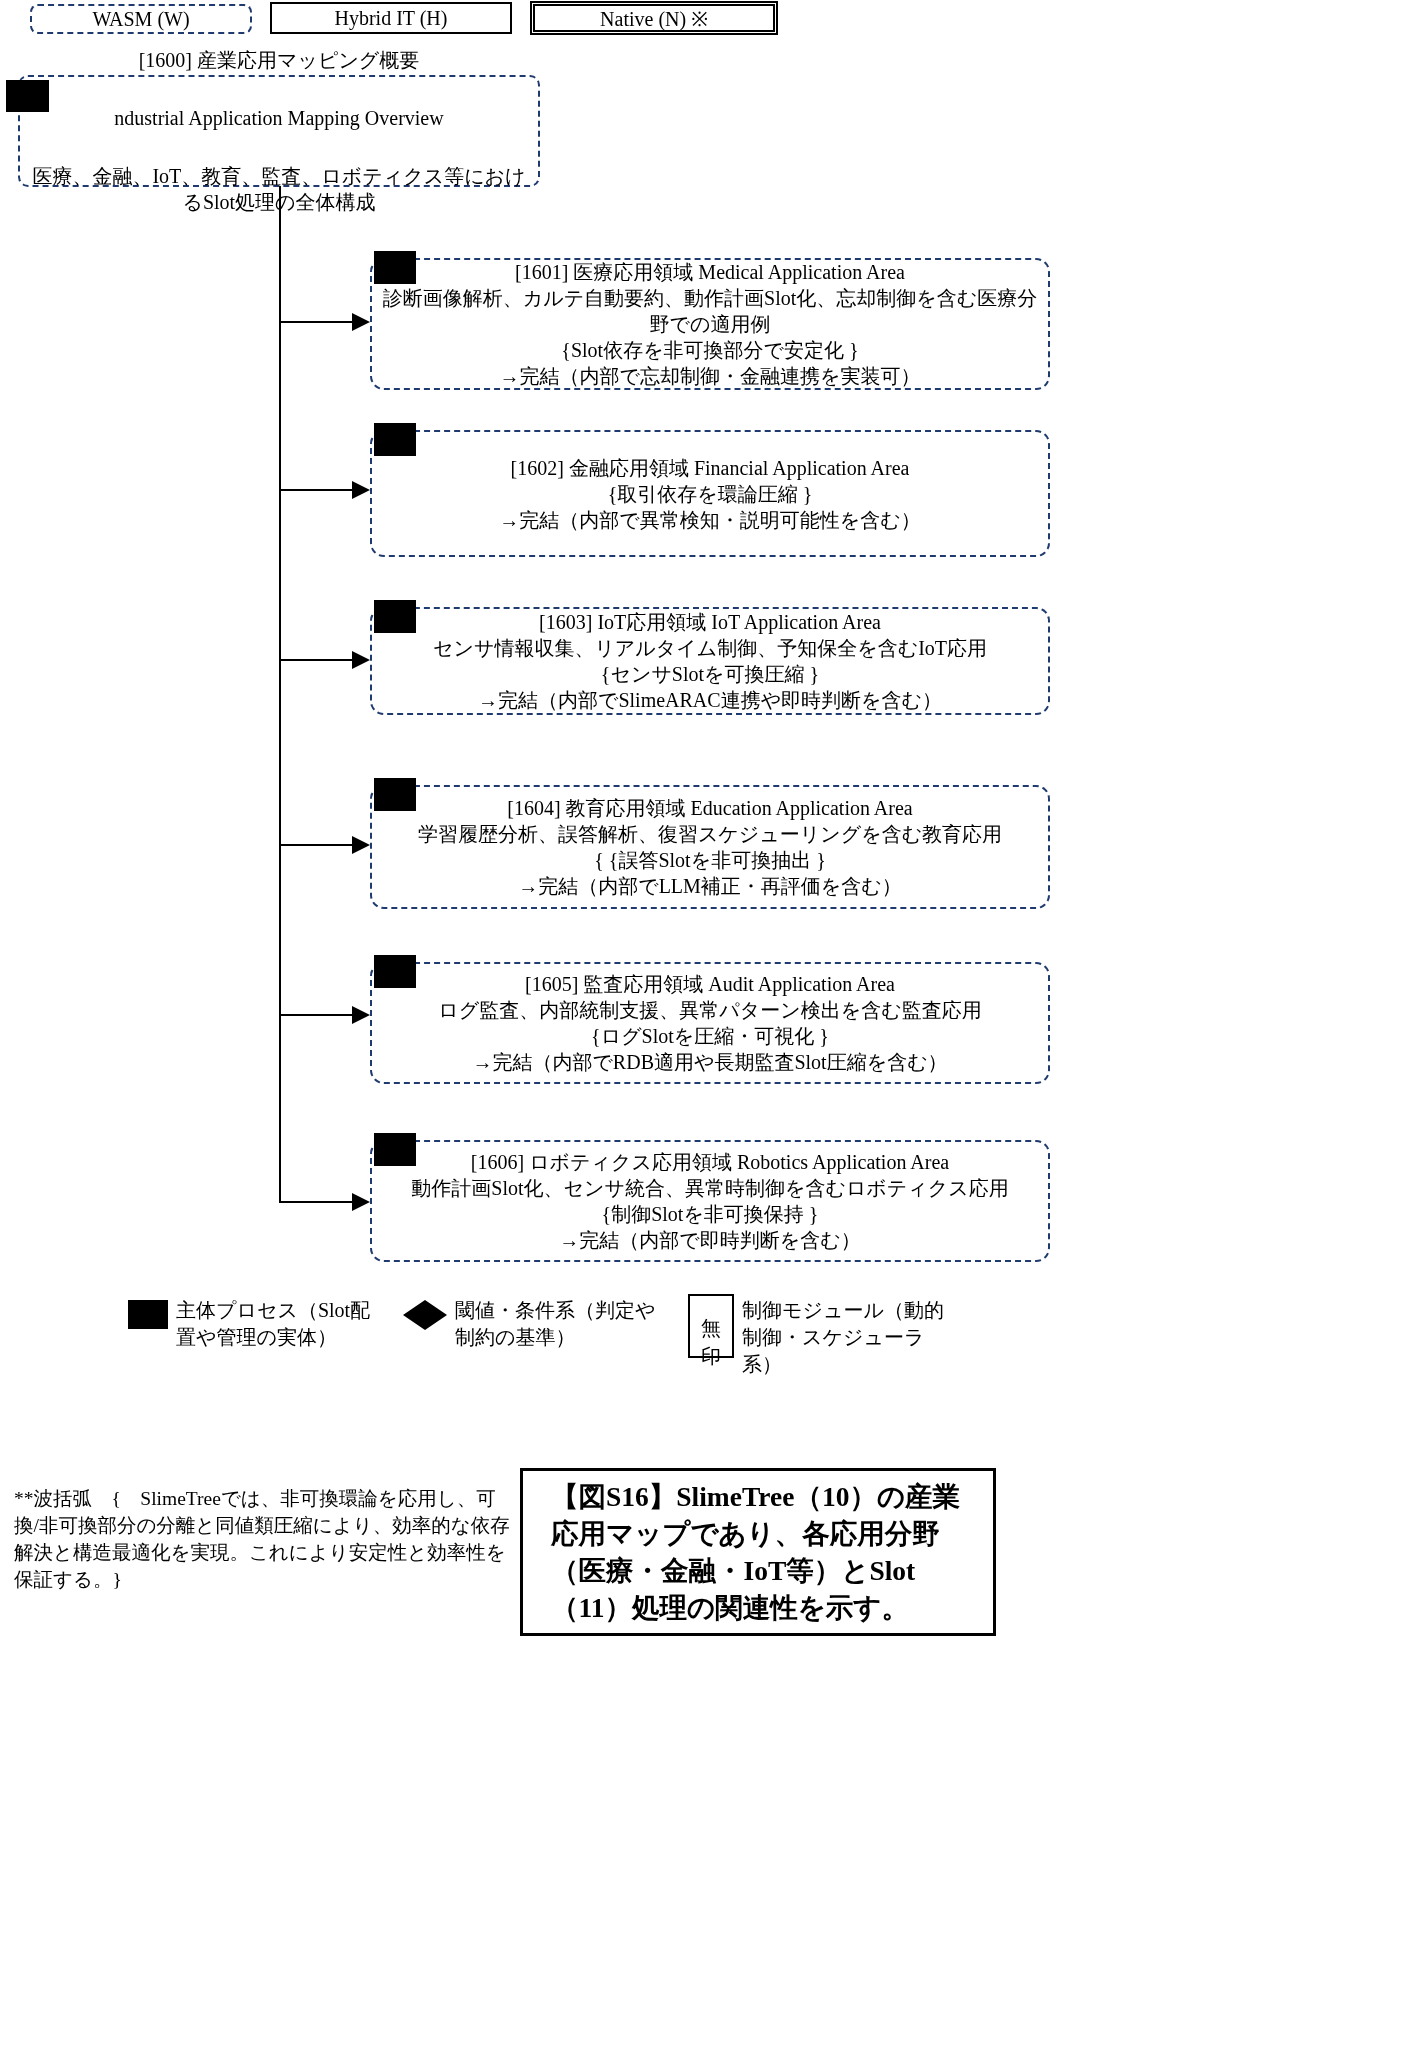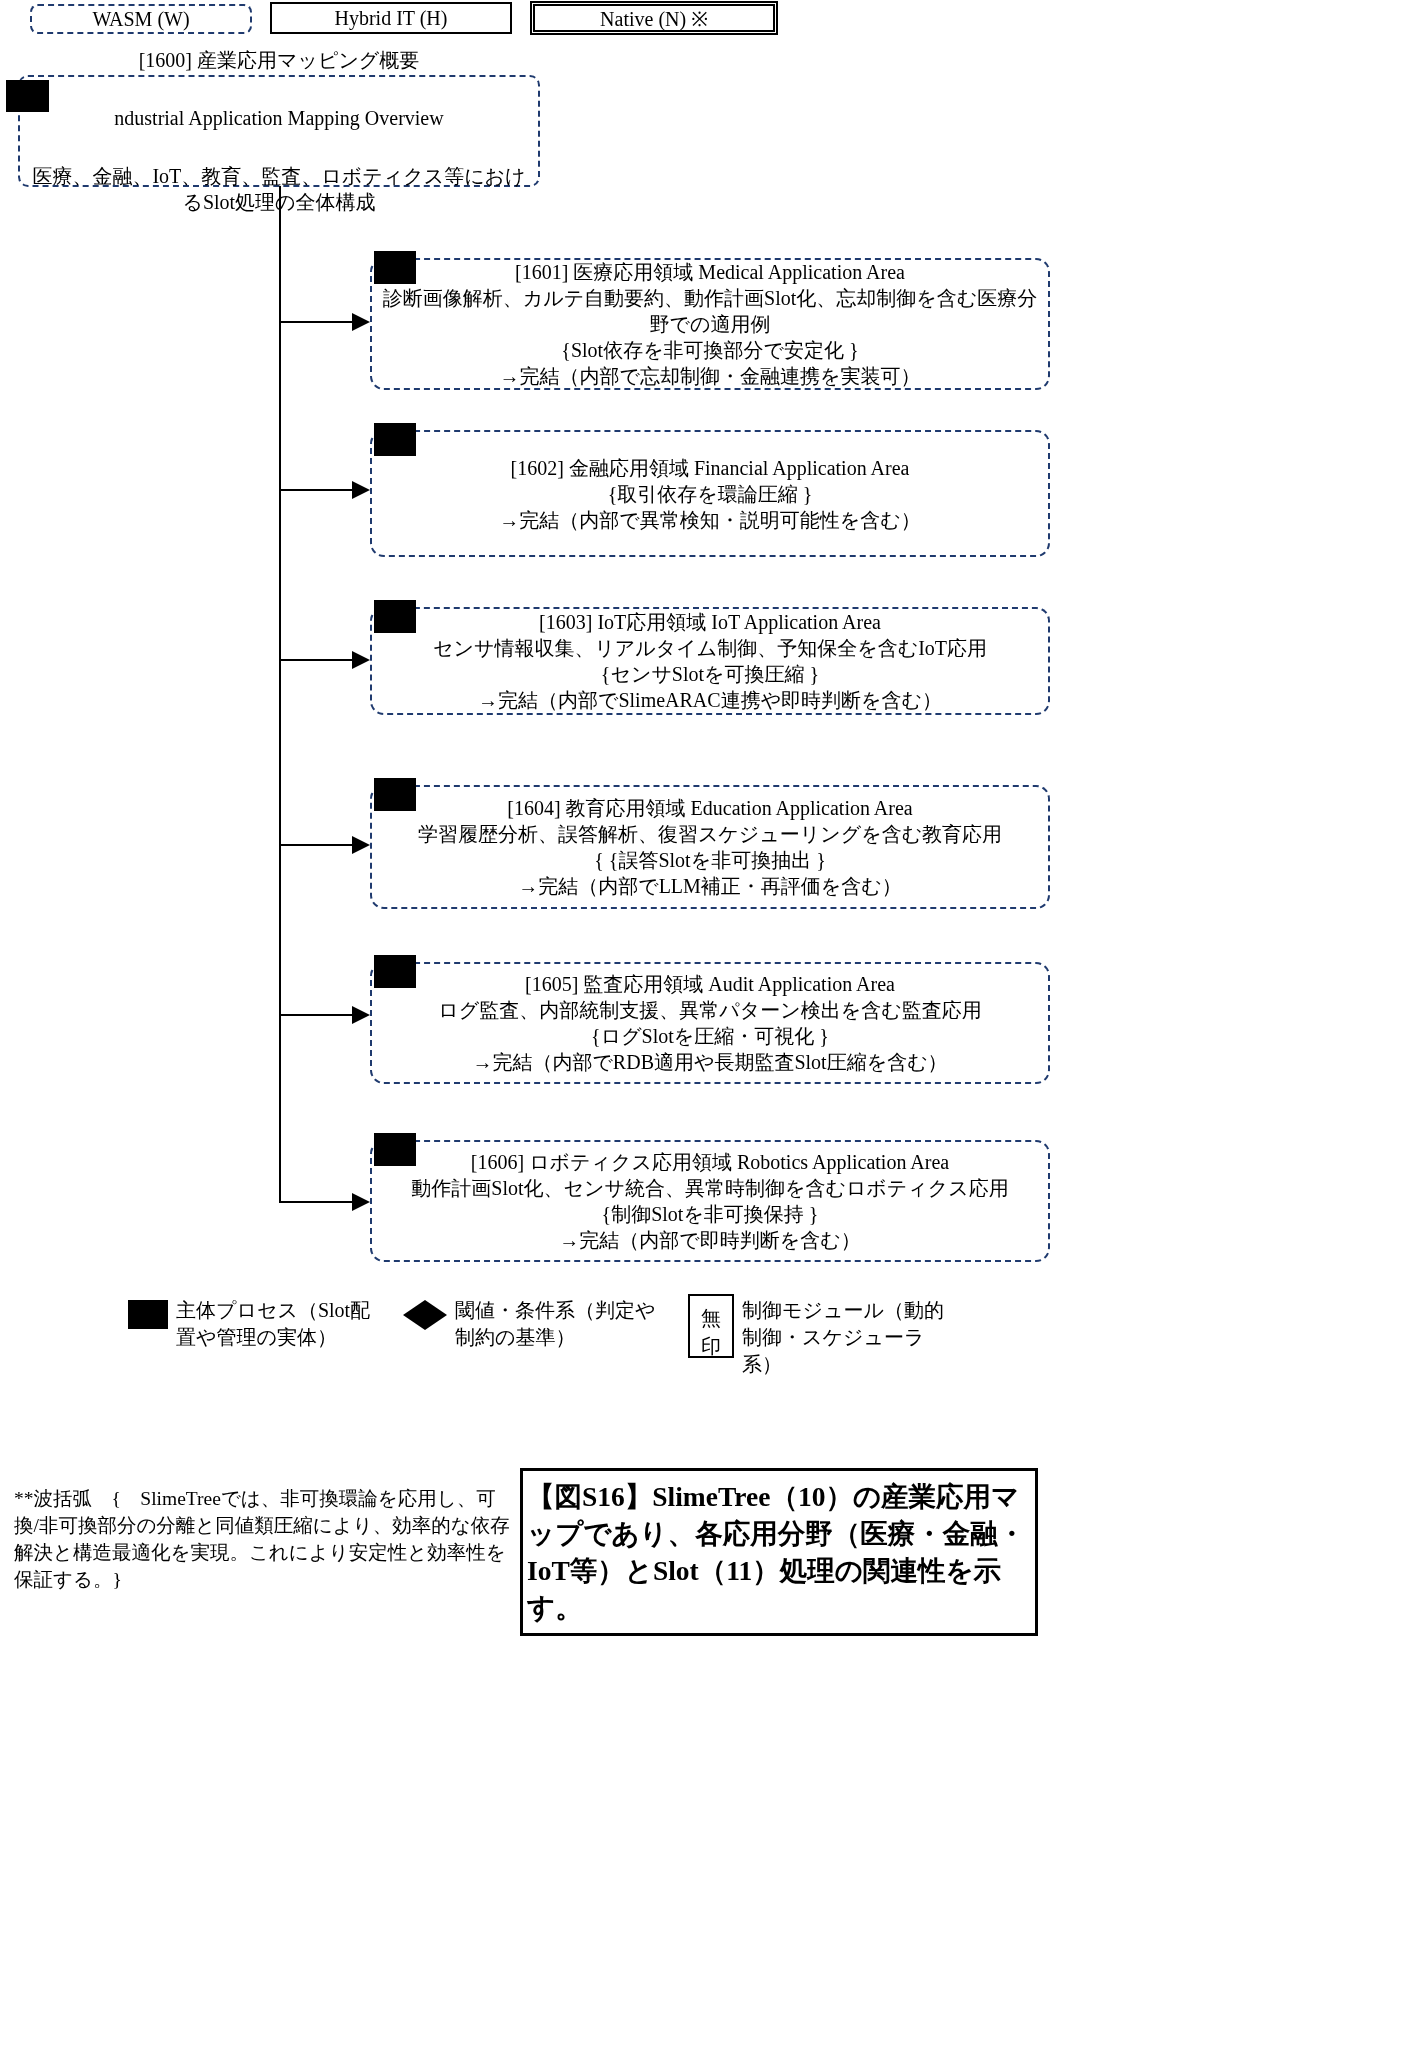--- a/index.html
+++ b/index.html
@@ -44,29 +44,29 @@
 
   
   .bl-square { position:absolute; width:40px; height:29px; background:#000; }
   .bl-diamond {
     position:absolute; width:44px; height:30px; background:#000;
     clip-path:polygon(50% 0,100% 50%,50% 100%,0 50%);
   }
   .bl-plain {
     position:absolute; width:46px; height:64px; border:2px solid #000;
     font-size:20px; line-height:28px; text-align:center;
-    word-break:break-all; padding:8px 11px;
+    word-break:break-all; padding:18px 11px;
   }
   .bl-text { position:absolute; font-size:20px; line-height:27px; }
 
   
   .footnote { position:absolute; left:14px; top:1485px; width:496px; font-size:19.5px; line-height:27px; }
   .caption {
-    position:absolute; left:520px; top:1468px; width:518px;
-    border:3px solid #000; padding:7px 4px;
+    position:absolute; left:520px; top:1468px; width:476px;
+    border:3px solid #000; padding:7px 28px;
     font-size:27.5px; font-weight:bold; line-height:37px;
   }
 </style>
 </head>
 <body>
 
 <div>
 
   <div class="tlegend wasm" style="left:30px;top:4px;width:222px;height:30px">
     <span>WASM (W)</span>

